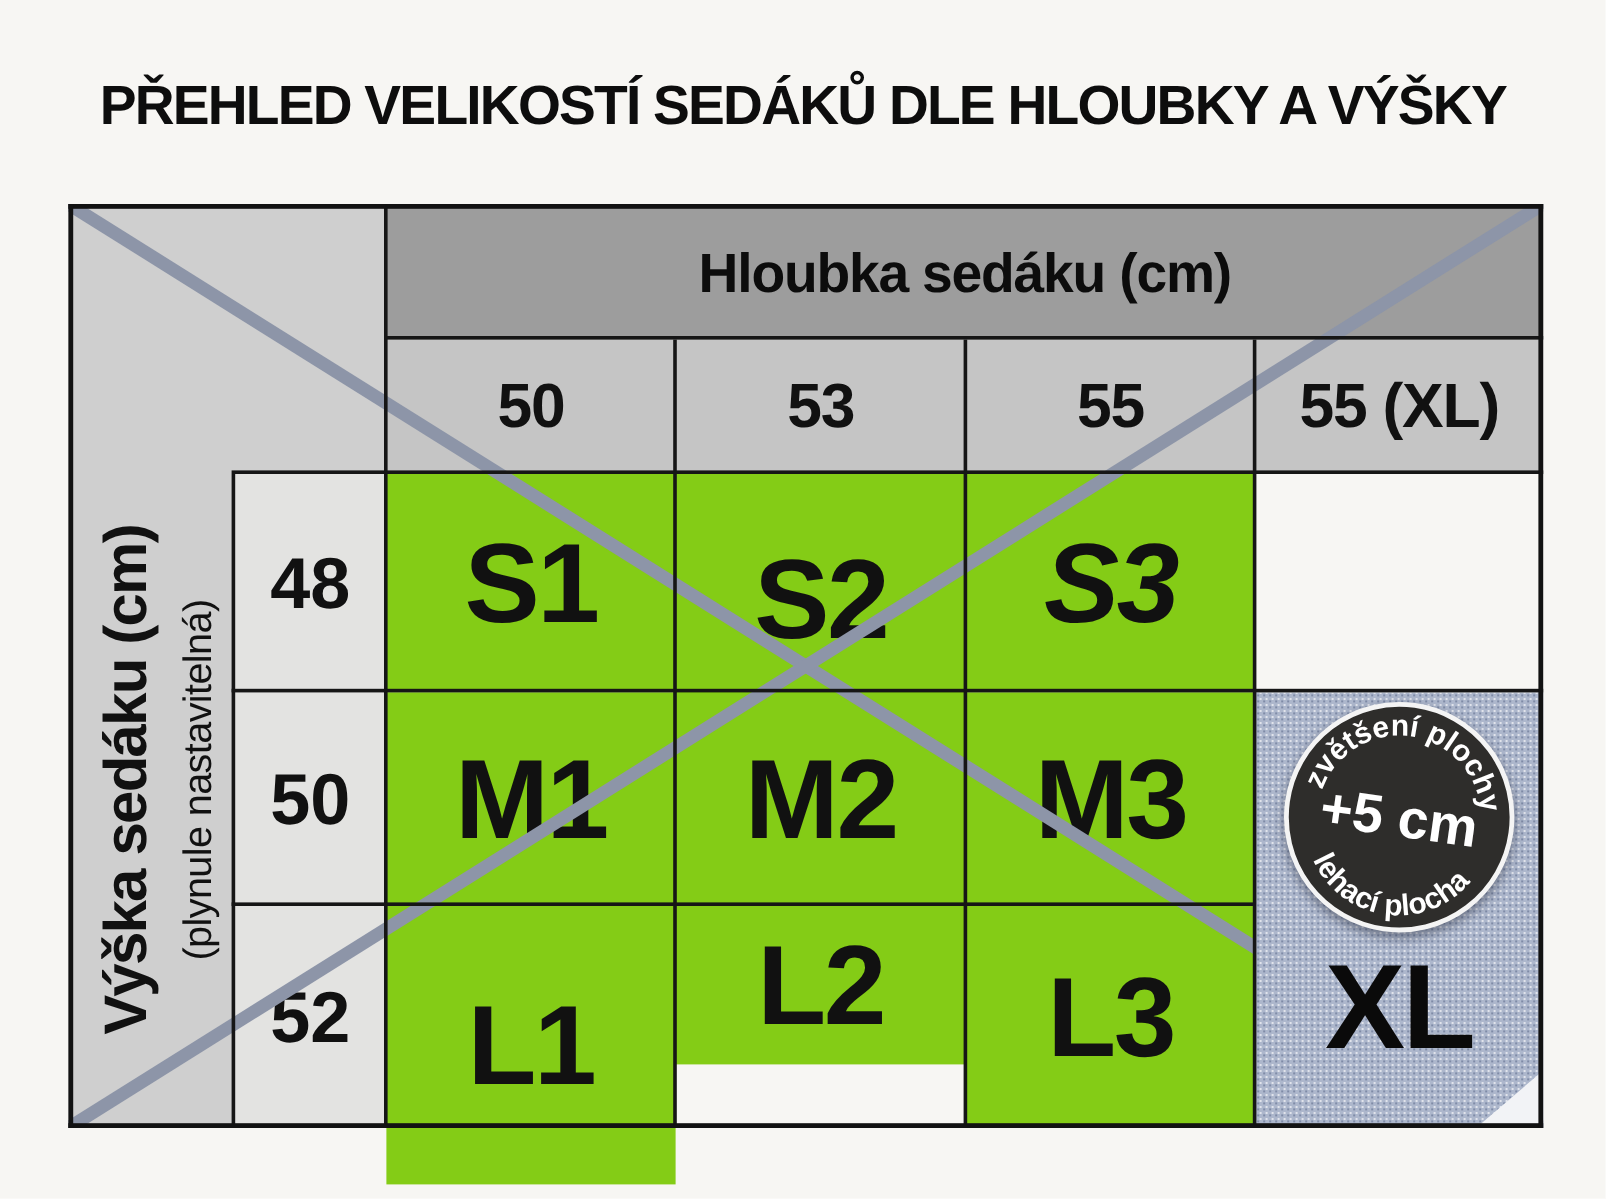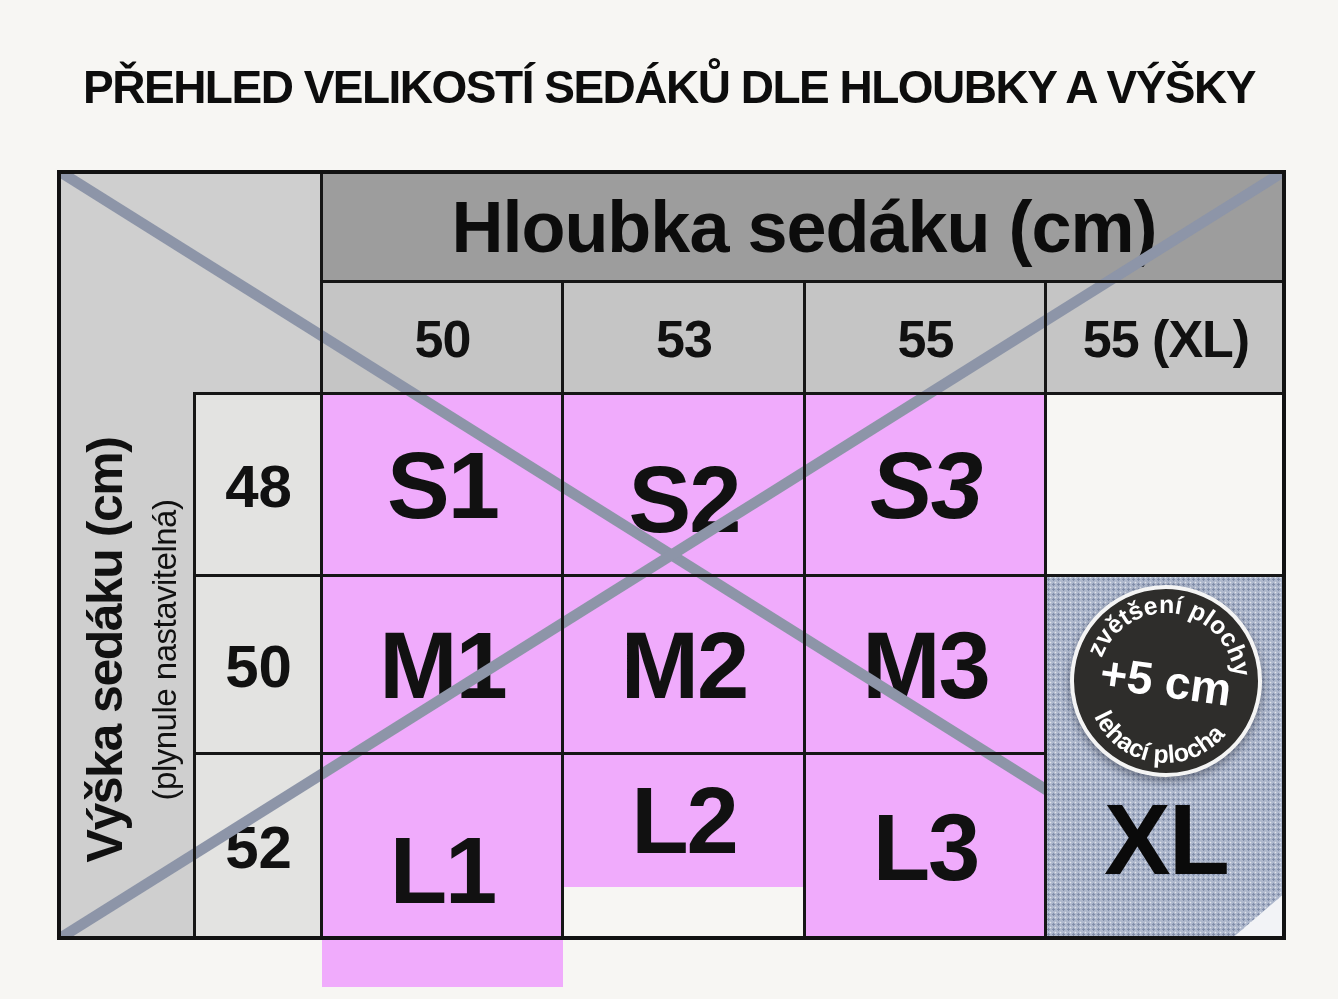--- a/index.html
+++ b/index.html
@@ -8,24 +8,24 @@
   .title{position:absolute;left:0;top:60px;width:100%;text-align:center;
          font-size:46px;font-weight:700;letter-spacing:-1.5px;color:#0d0d0d;margin:0;white-space:nowrap;}
   .table{position:absolute;left:57px;top:170px;width:1229px;height:770px;}
   .cell{position:absolute;display:flex;align-items:center;justify-content:center;box-sizing:border-box;}
   .line{position:absolute;background:#161616;z-index:5;}
   .frame{position:absolute;background:#121212;z-index:6;}
 
   
   .side-head{left:0;top:0;width:265px;height:770px;background:#cfcfcf;}
   .col-head{left:265px;top:0;width:964px;height:113px;background:#9d9d9d;
-            font-size:72px;font-weight:700;letter-spacing:-1px;color:#0c0c0c;}
+            font-size:46px;font-weight:700;letter-spacing:-1px;color:#0c0c0c;}
   .sub-head{top:113px;height:112px;background:#c5c5c5;font-size:52px;font-weight:700;letter-spacing:-1px;}
   .row-label{left:138px;width:127px;background:#e3e3e1;font-size:60px;font-weight:700;}
-  .data-cell{background:#f0abfc;font-size:94px;font-weight:700;letter-spacing:-2px;}
+  .data-cell{background:#84cc16;font-size:94px;font-weight:700;letter-spacing:-2px;}
   .cross-cell{left:989px;top:225px;width:240px;height:182px;background:#fdfdfd;}
   .cross-cell svg{position:absolute;left:0;top:0;width:100%;height:100%;}
 
   
   .rot{position:absolute;white-space:nowrap;line-height:1;
        transform:translate(-50%,-50%) rotate(-90deg);}
   .rot-main{left:48px;top:480px;font-size:50px;font-weight:700;letter-spacing:-1.5px;}
   .rot-sub{left:107px;top:480px;font-size:33px;font-weight:400;letter-spacing:-0.5px;}
 
   

